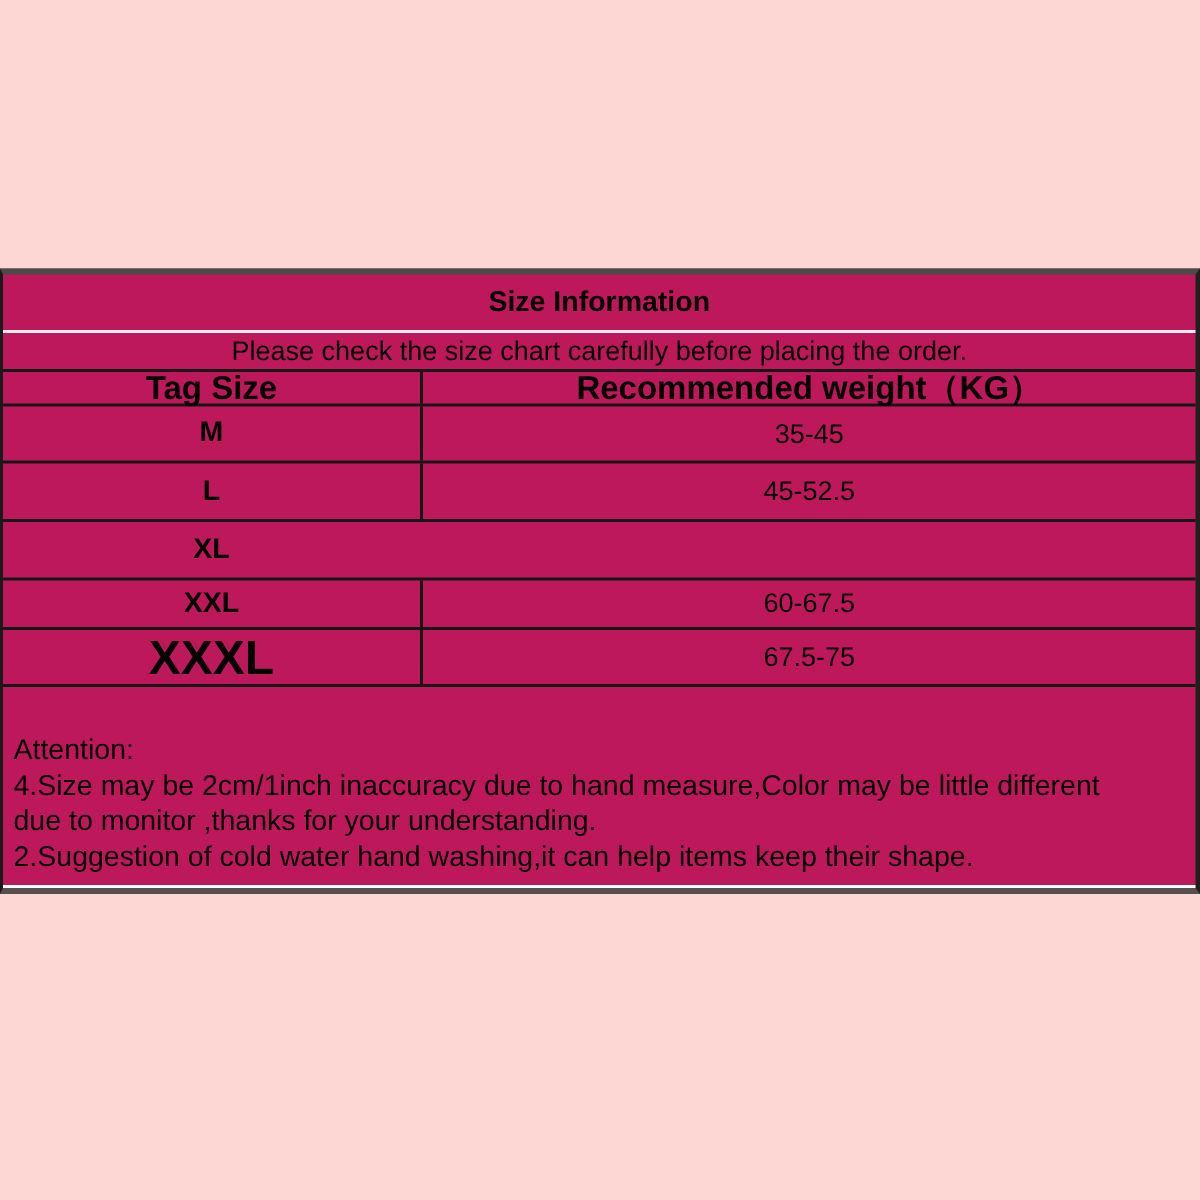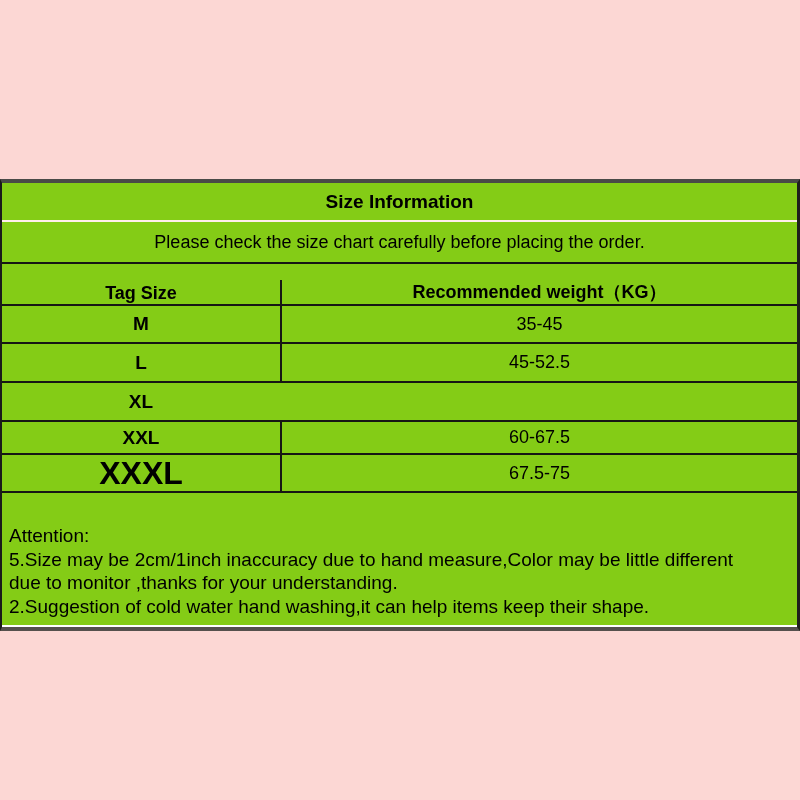--- a/index.html
+++ b/index.html
@@ -8,34 +8,34 @@
     background:#fcd7d4;color:#000;
     font-family:"Liberation Sans","DejaVu Sans",sans-serif;
     -webkit-font-smoothing:antialiased;
   }
   .size-table{
     position:absolute;left:0;top:179px;width:800px;box-sizing:border-box;
     border-top:4px solid #4a4a47;
     border-bottom:4px solid #55504d;
     border-left:2px solid #1a1a1a;
     border-right:3px solid #1f1f1d;
-    background:#84cc16;
+    background:#be185d;
   }
   .title-row{
     height:39px;box-sizing:border-box;
     border-bottom:2px solid #ffeeec;
     display:flex;align-items:center;justify-content:center;
     font-weight:bold;font-size:19px;
   }
   .subtitle-row{
-    height:40px;display:flex;align-items:center;justify-content:center;
+    height:24px;display:flex;align-items:center;justify-content:center;
     font-size:18px;
   }
   .grid-row{display:flex;box-sizing:border-box;border-top:2px solid #161614;}
-  .header-row{height:42px;font-weight:bold;font-size:18px;align-items:flex-end;}
+  .header-row{height:23px;font-weight:bold;font-size:22px;}
   .cell-size{
     width:278px;flex:0 0 278px;display:flex;align-items:center;justify-content:center;
   }
   .cell-weight{
     flex:1;box-sizing:border-box;border-left:2px solid #161614;
     display:flex;align-items:center;justify-content:center;
   }
   .data-row{height:39px;font-size:18px;}
   .data-row .cell-size{font-weight:bold;font-size:19px;}
   #rows .data-row:nth-child(1){height:38px;}
@@ -86,18 +86,18 @@
         <div class="cell-weight">60-67.5</div>
       </div>
       <div class="grid-row data-row">
         <div class="cell-size">XXXL</div>
         <div class="cell-weight">67.5-75</div>
       </div>
     </div>
 
   <div class="attention">
     <div class="attn-line">Attention:</div>
-    <div class="attn-line">5.Size may be 2cm/1inch inaccuracy due to hand measure,Color may be little different</div>
+    <div class="attn-line">4.Size may be 2cm/1inch inaccuracy due to hand measure,Color may be little different</div>
     <div class="attn-line">due to monitor ,thanks for your understanding.</div>
     <div class="attn-line">2.Suggestion of cold water hand washing,it can help items keep their shape.</div>
   </div>
 
 </div>
 
 </body></html>

